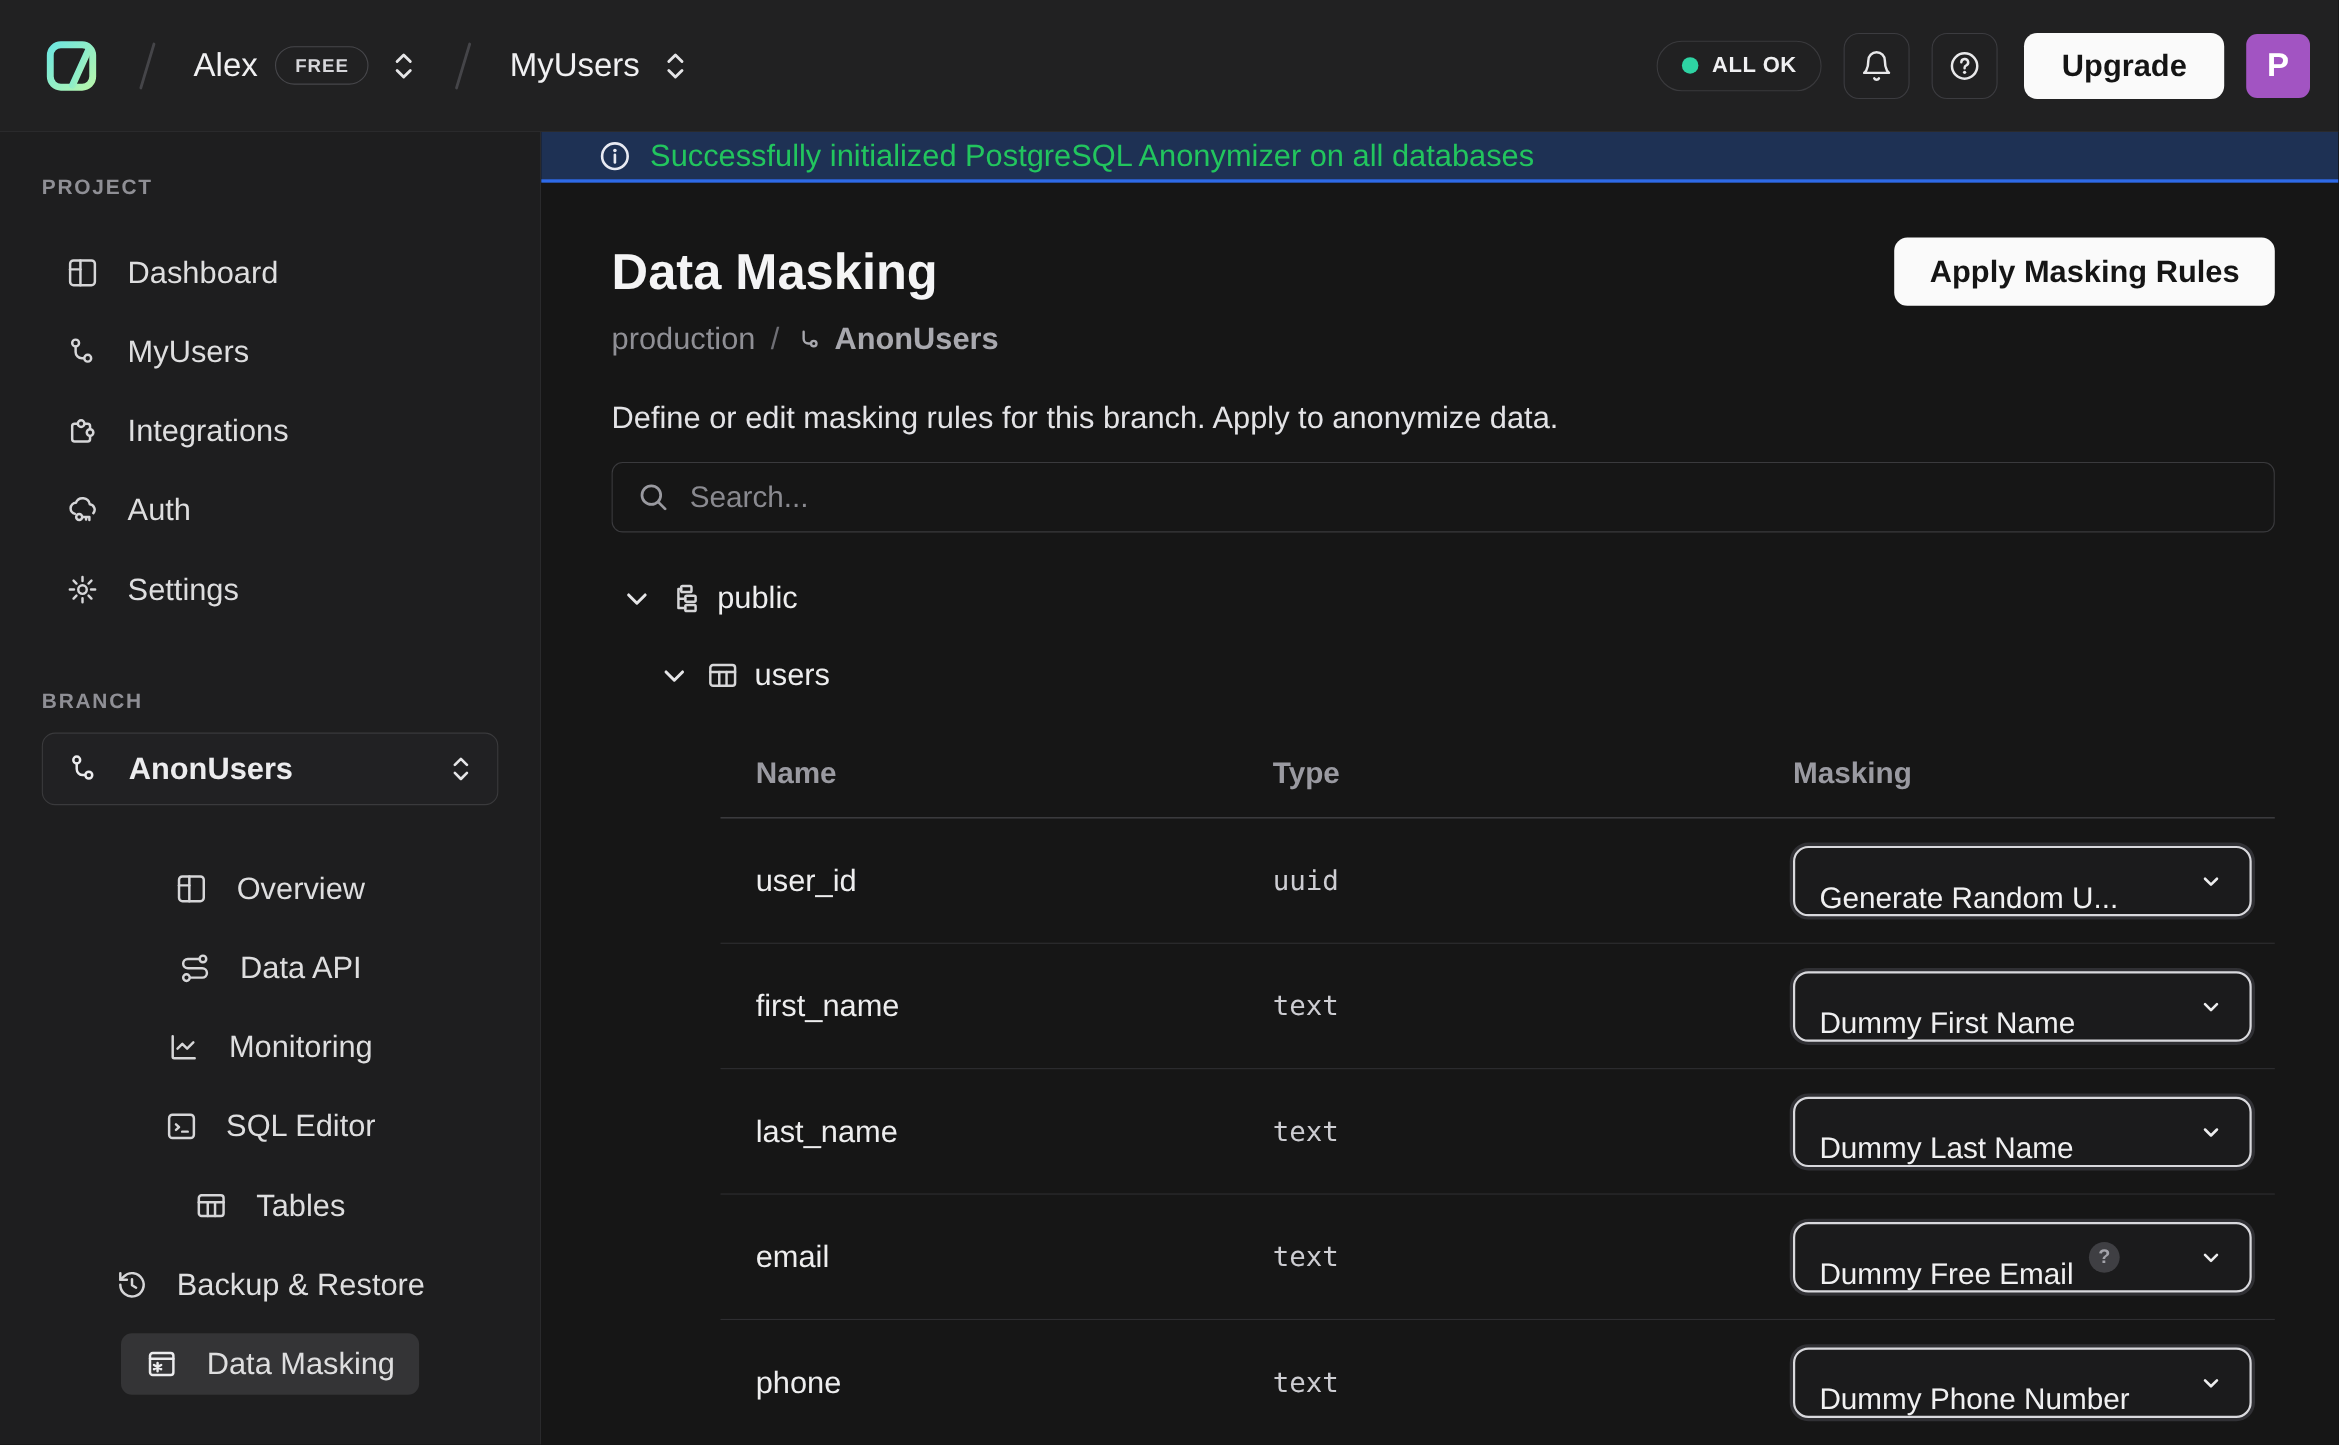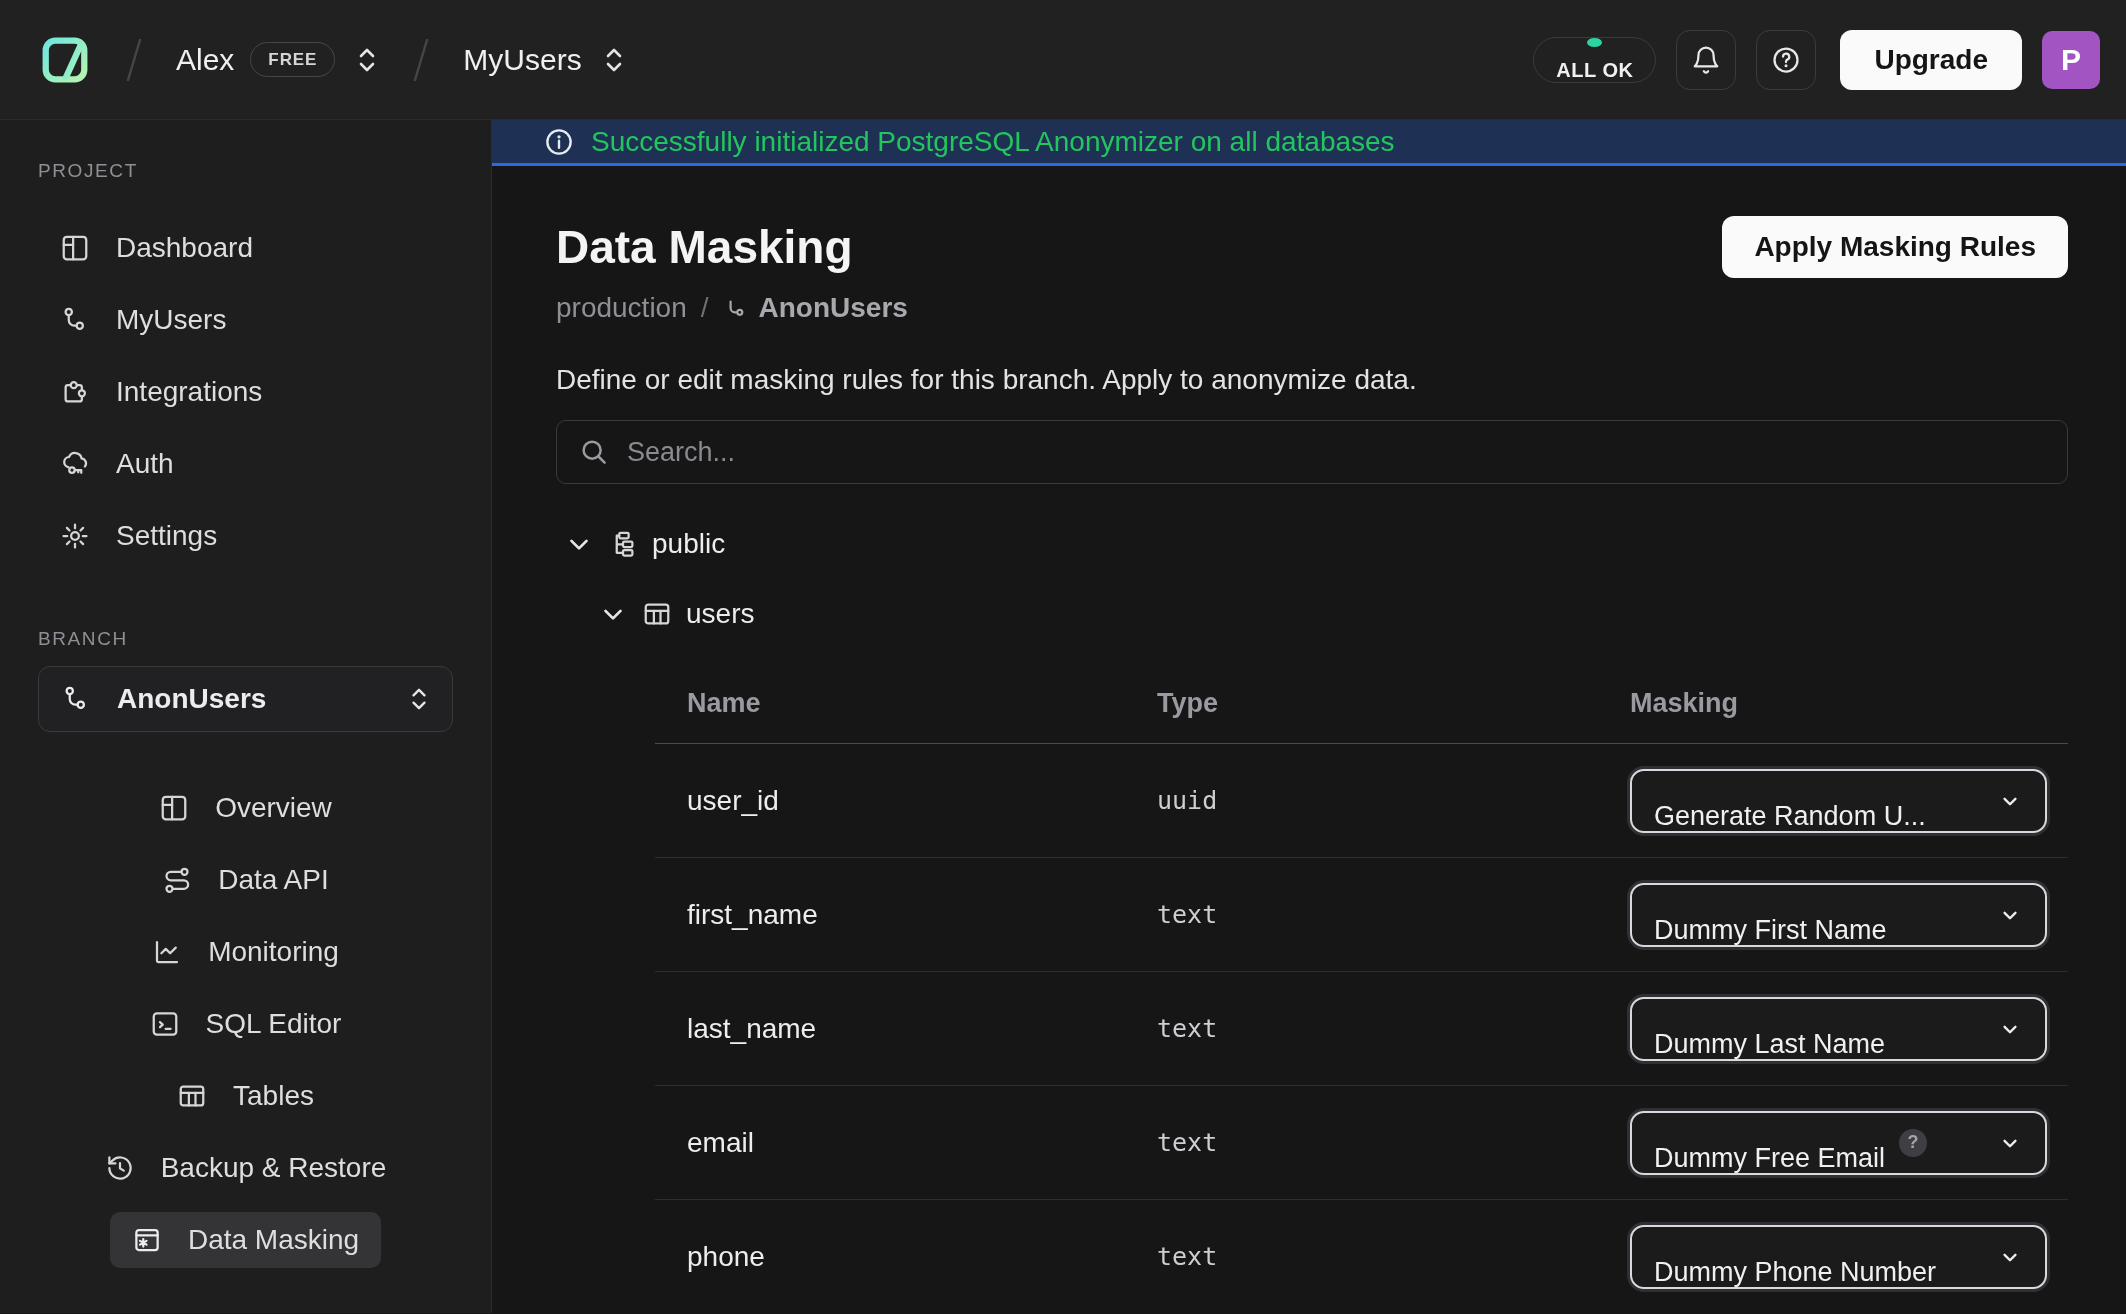--- a/index.html
+++ b/index.html
@@ -23,21 +23,21 @@
   .crumb-name { font-size:30px; font-weight:500; color:#f0f0f2; }
   .badge-free {
     font-size:17px; font-weight:600; letter-spacing:.9px; color:#d6d6da;
     border:1.5px solid #47474b; border-radius:18px; height:35px;
     display:flex; align-items:center; padding:0 17px;
   }
   .chevrons { margin-left:4px; }
   .topbar-right { display:flex; align-items:center; gap:20px; }
   .status-pill {
     height:46px; border:1.5px solid #3a3a3d; border-radius:24px;
-    display:flex; align-items:center; gap:12px; padding:0 22px; cursor:pointer;flex-direction:column;
+    display:flex; align-items:center; gap:12px; padding:0 22px; cursor:pointer;
   }
   .status-dot { width:15px; height:15px; border-radius:50%; background:#2ED3A3; }
   .status-label { font-size:20px; font-weight:600; letter-spacing:.5px; color:#f0f0f2; }
   .icon-btn {
     width:60px; height:60px; border:1.5px solid #3c3c40; border-radius:14px;
     background:transparent; display:flex; align-items:center; justify-content:center;
     cursor:pointer;
   }
   .upgrade-btn {
     height:60px; padding:0 34px; border:none; border-radius:12px;
@@ -52,21 +52,21 @@
 
   
   .shell { display:flex; height:1193px; }
 
   
   .sidebar {
     width:492px; background:#1e1e1f; border-right:1px solid #2c2c2e;
     padding:40px 38px 0 38px; flex-shrink:0;
   }
   .section-label {
-    font-size:19px; font-weight:400; letter-spacing:1.6px; color:#8f8f95;
+    font-size:19px; font-weight:700; letter-spacing:1.6px; color:#8f8f95;
     height:24px;
   }
   .nav { display:flex; flex-direction:column; gap:16px; }
   .nav.project { margin-top:36px; }
   .nav.branch { margin-top:48px;align-items:center; }
   .nav-item {
     height:56px; display:flex; align-items:center; gap:26px;
     padding:0 22px; border-radius:10px; cursor:pointer;
   }
   .nav-item.active { background:#343436; }

